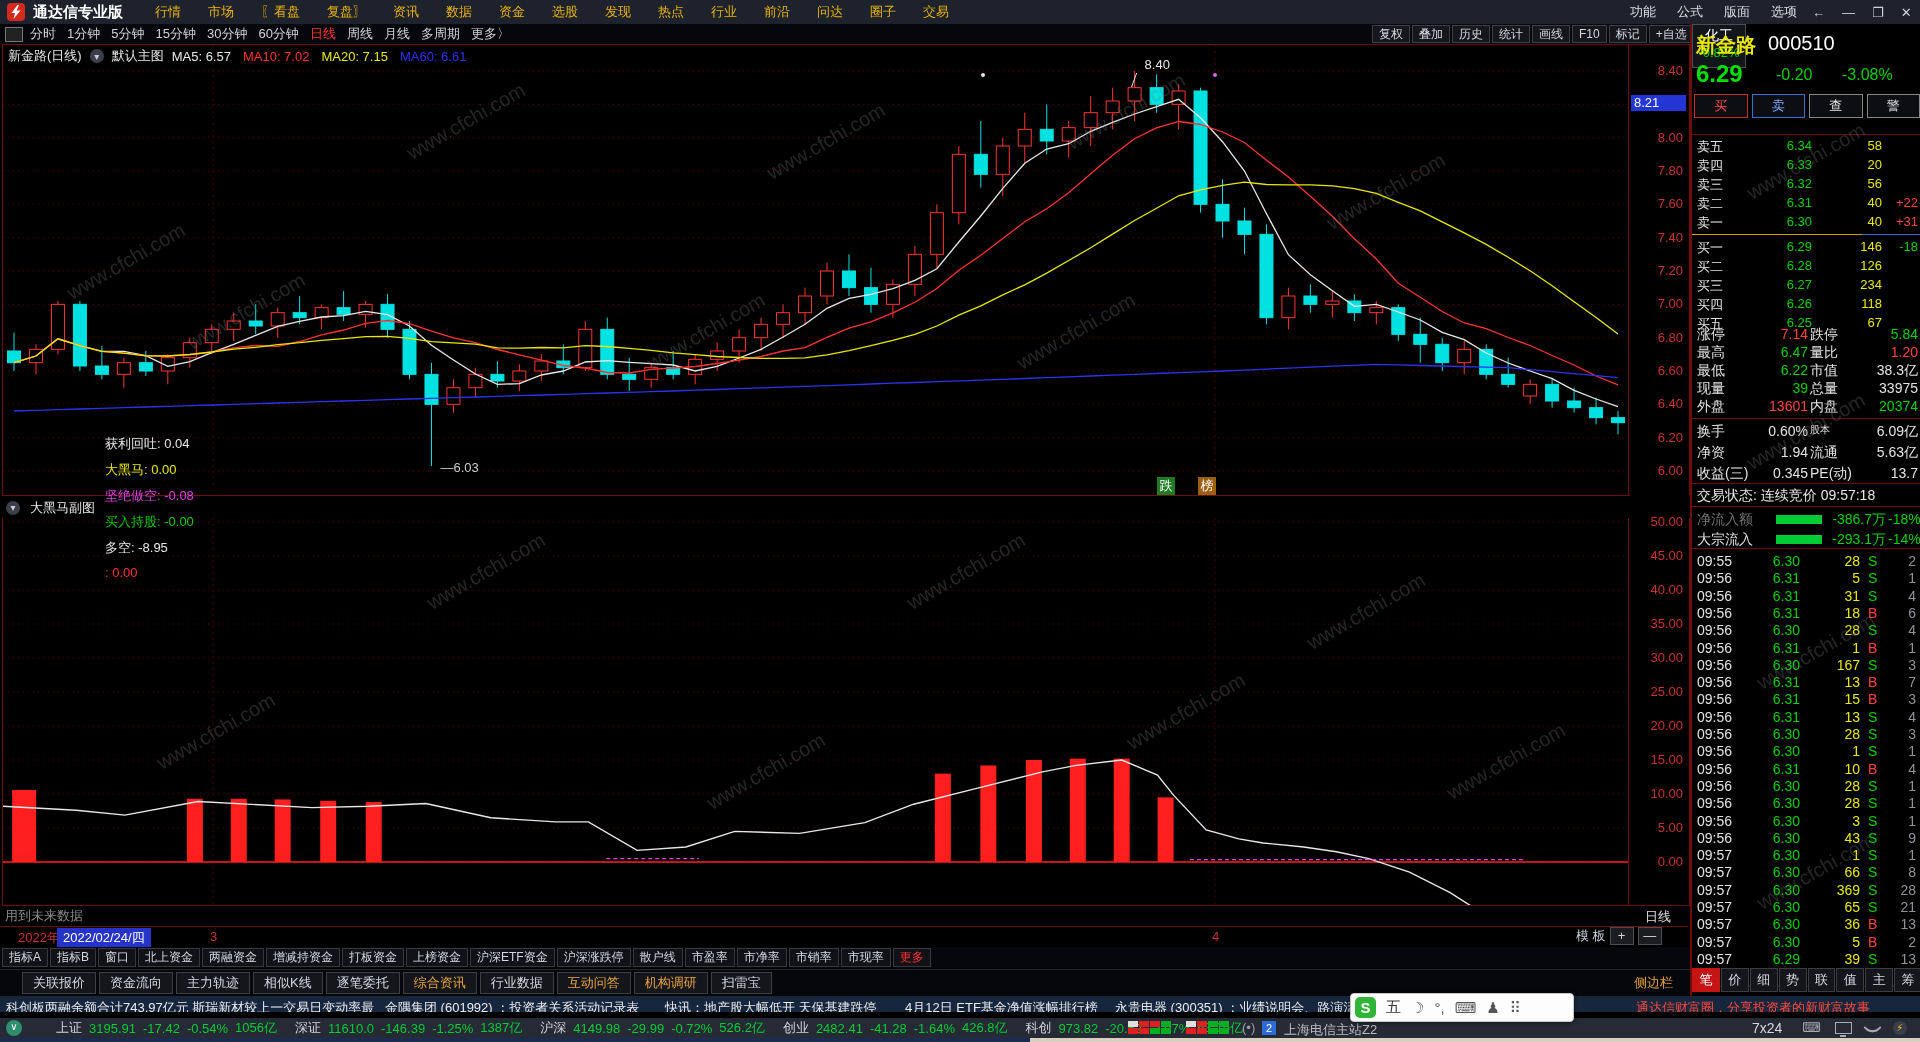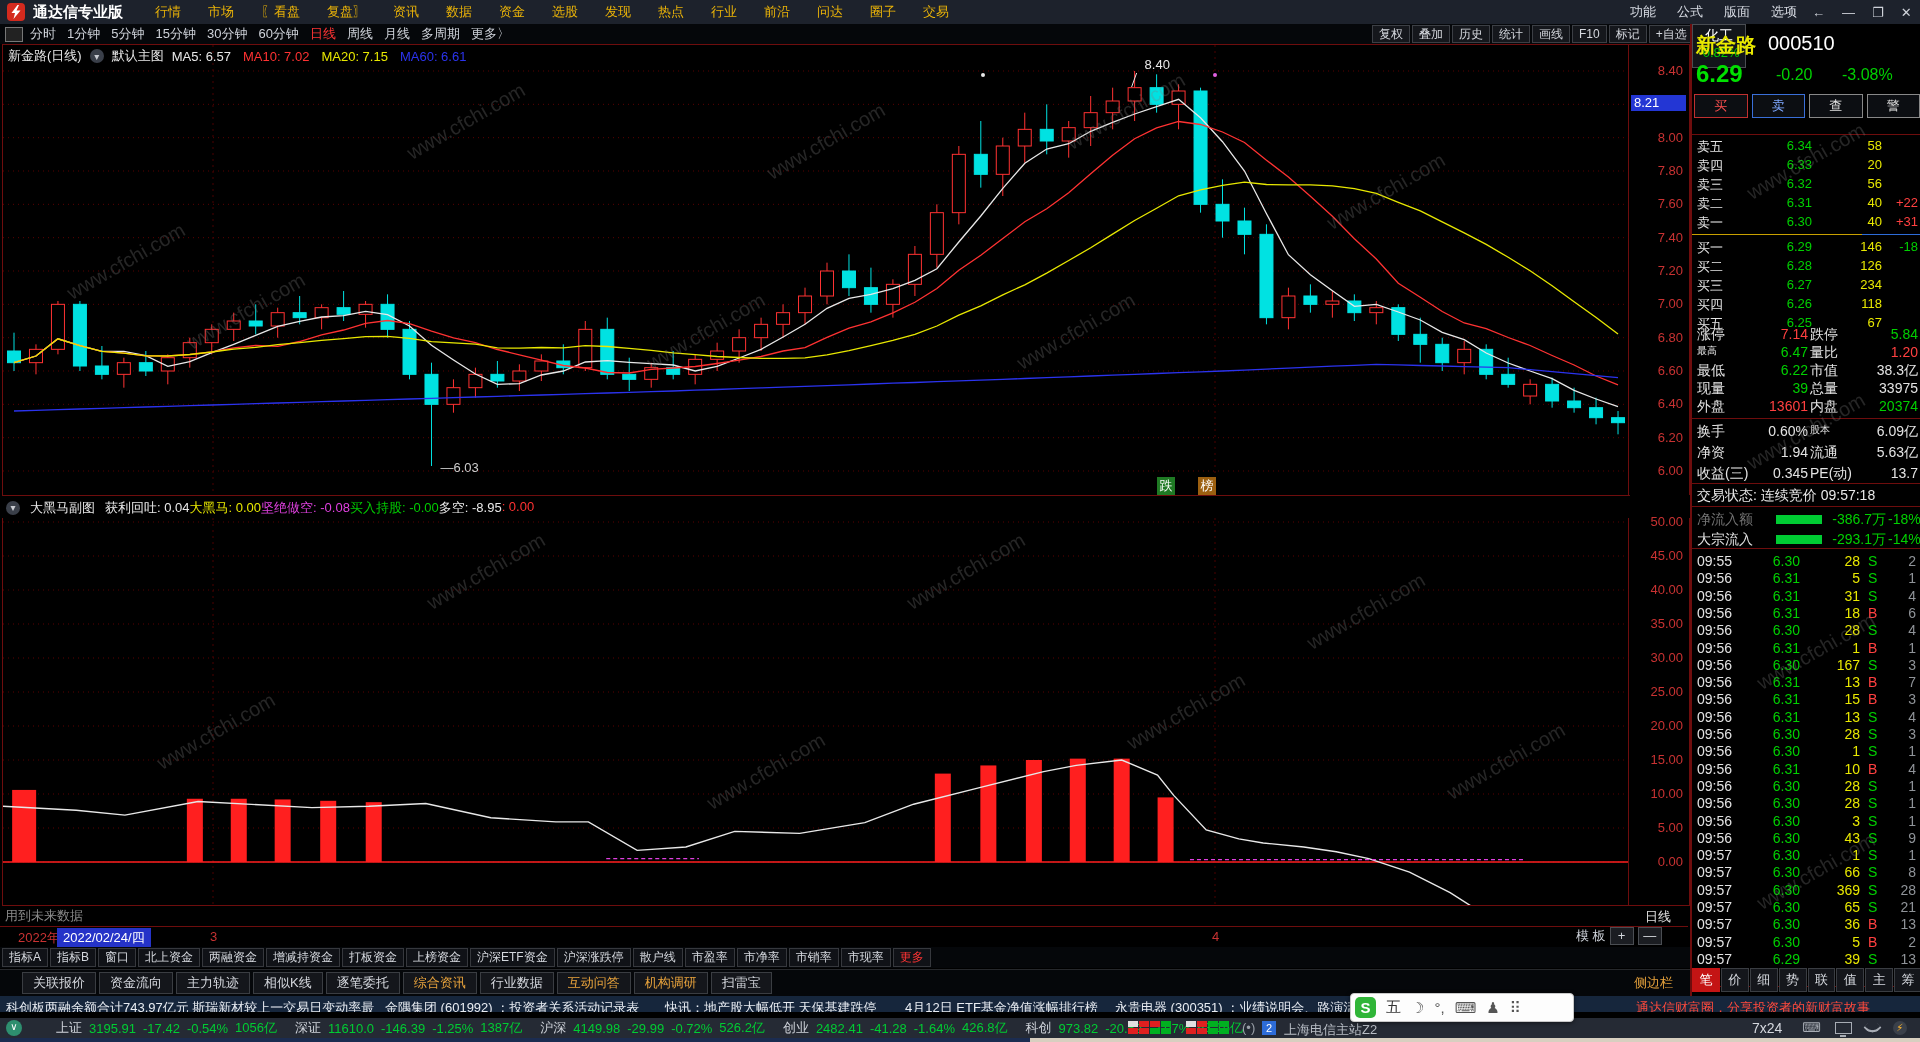--- a/index.html
+++ b/index.html
@@ -395,21 +395,21 @@
       <div class="axis-lab" style="top: 384.674px;">6.20</div>
       <div class="axis-lab" style="top: 418.008px;">6.00</div>
       <div id="cursor-price" style="top: 49.6673px;">8.21</div>
     </div>
   <div id="badge-fall" class="badge">跌</div>
   <div id="badge-rank" class="badge">榜</div>
 
   <div id="ind-header" class="abs">
     <span class="chev-circle">▾</span>
     <span style="color:#e8e8e8;">大黑马副图</span>
-    <span id="ind-fields" style="display:flex;gap:0;">
+    <span id="ind-fields" style="display:flex;gap:8px;flex-direction:column;">
         <span style="color: rgb(232, 232, 232);">获利回吐: 0.04</span>
         <span style="color: rgb(232, 232, 0);">大黑马: 0.00</span>
         <span style="color: rgb(224, 64, 224);">坚绝做空: -0.08</span>
         <span style="color: rgb(0, 204, 0);">买入持股: -0.00</span>
         <span style="color: rgb(232, 232, 232);">多空: -8.95</span>
         <span style="color: rgb(255, 50, 50);">: 0.00</span>
       </span>
   </div>
   <div id="ind-chart" class="abs">
     <svg id="ind-svg" width="1626" height="387">
@@ -576,21 +576,21 @@
           <span class="br-price">6.25</span>
           <span class="br-vol">67</span>
         </div>
         <div class="hline" style="top: 110px;"></div>
       </div>
     <div id="q-stats">
         <span class="stat-lab" style="top: 302px; left: 5px; font-size: 14px;">涨停</span>
         <span class="stat-val" style="color: rgb(255, 64, 64); top: 302px; font-size: 14px; left: 48px; width: 68px;">7.14</span>
         <span class="stat-lab" style="top: 302px; left: 118px; font-size: 14px;">跌停</span>
         <span class="stat-val" style="color: rgb(0, 208, 0); top: 302px; font-size: 14px; left: 160px; width: 66px;">5.84</span>
-        <span class="stat-lab" style="top: 320px; left: 5px; font-size: 10px;">最高</span>
+        <span class="stat-lab" style="top: 320px; left: 5px; font-size: 14px;">最高</span>
         <span class="stat-val" style="color: rgb(0, 208, 0); top: 320px; font-size: 14px; left: 48px; width: 68px;">6.47</span>
         <span class="stat-lab" style="top: 320px; left: 118px; font-size: 14px;">量比</span>
         <span class="stat-val" style="color: rgb(255, 64, 64); top: 320px; font-size: 14px; left: 160px; width: 66px;">1.20</span>
         <span class="stat-lab" style="top: 338px; left: 5px; font-size: 14px;">最低</span>
         <span class="stat-val" style="color: rgb(0, 208, 0); top: 338px; font-size: 14px; left: 48px; width: 68px;">6.22</span>
         <span class="stat-lab" style="top: 338px; left: 118px; font-size: 14px;">市值</span>
         <span class="stat-val" style="color: rgb(227, 227, 227); top: 338px; font-size: 14px; left: 160px; width: 66px;">38.3亿</span>
         <span class="stat-lab" style="top: 356px; left: 5px; font-size: 14px;">现量</span>
         <span class="stat-val" style="color: rgb(0, 208, 0); top: 356px; font-size: 14px; left: 48px; width: 68px;">39</span>
         <span class="stat-lab" style="top: 356px; left: 118px; font-size: 14px;">总量</span>

